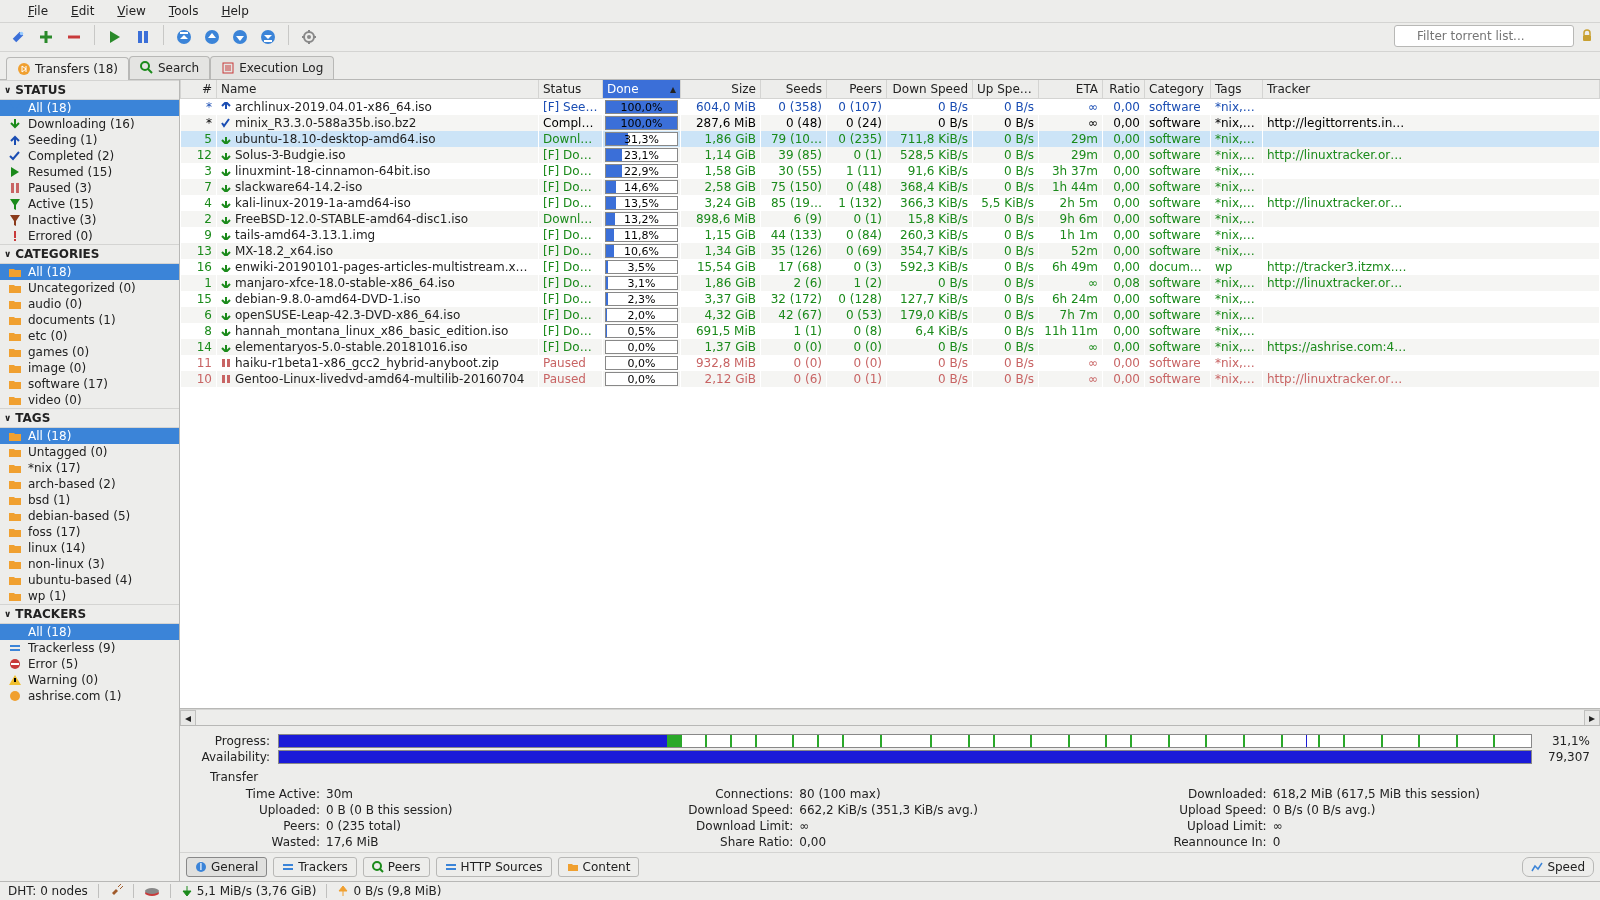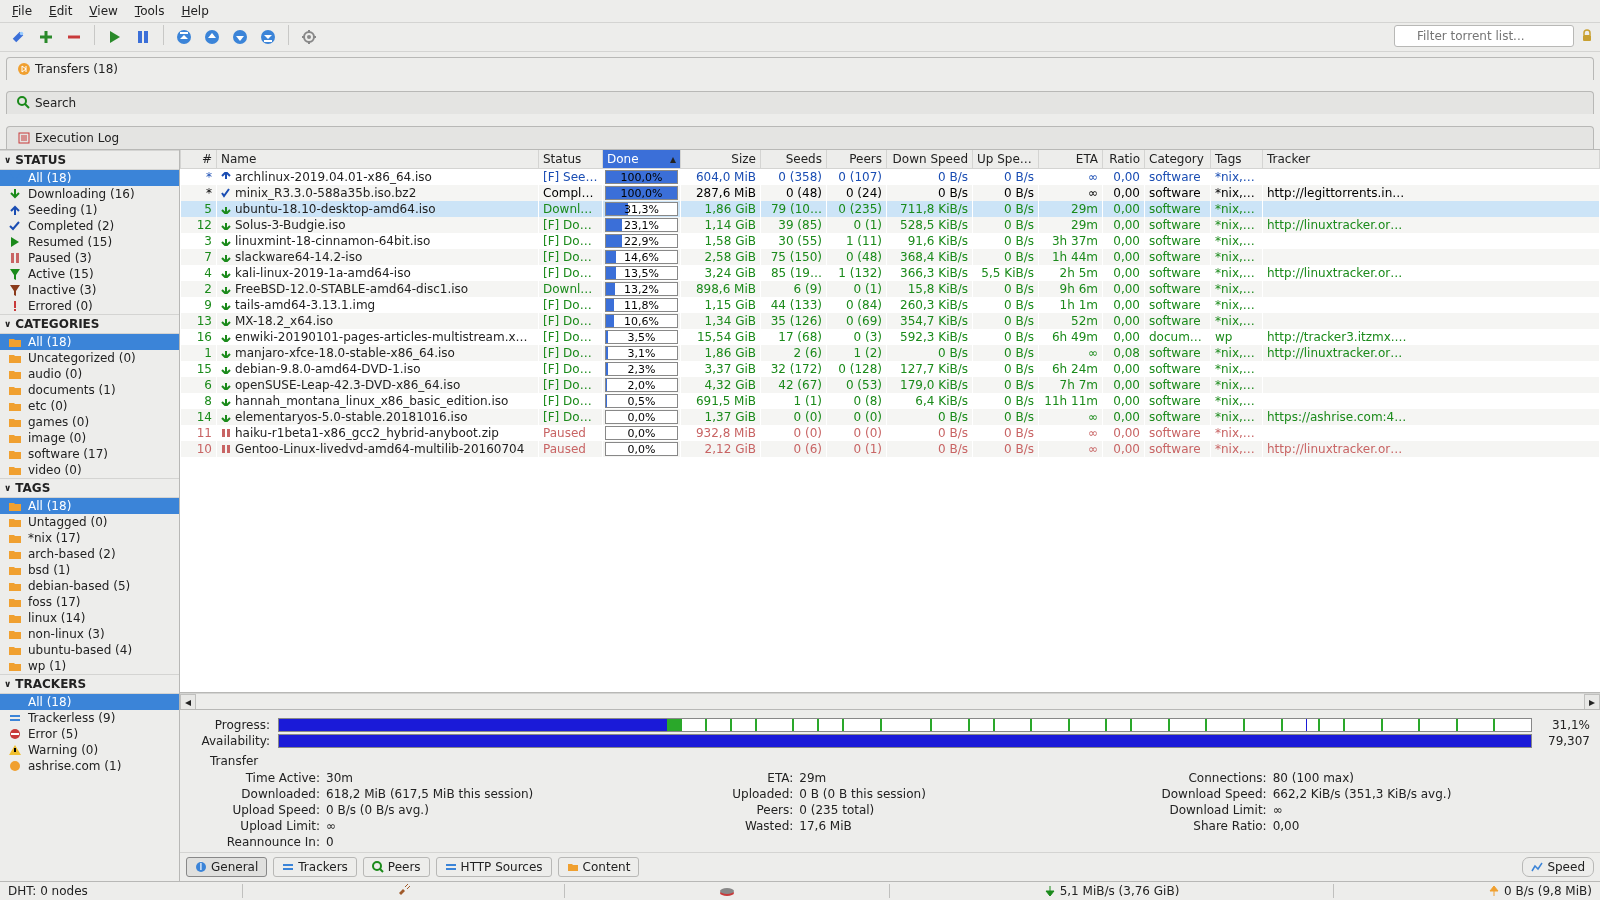--- a/index.html
+++ b/index.html
@@ -1,27 +1,27 @@
 <!DOCTYPE html>
 <html><head>
 <meta charset="utf-8">
 <style>
 *{box-sizing:border-box;margin:0;padding:0;font-family:"DejaVu Sans","Liberation Sans",Arial,sans-serif;font-size:12px;color:#222;}
 body{background:#ededeb;display:flex;flex-direction:column;height:900px;width:1600px;overflow:hidden;}
-.menubar{display:flex;gap:5px;padding:2px 6px;background:#ededeb;border-bottom:1px solid #d4d4d2;}
+.menubar{display:flex;gap:11px;padding:2px 22px;background:#ededeb;border-bottom:1px solid #d4d4d2;}
 .menubar span{padding:2px 6px;cursor:default;}
 .menubar span u{text-decoration:underline;}
 .toolbar{display:flex;align-items:flex-start;gap:4px;padding:2px 6px;background:#ededeb;border-bottom:1px solid #d4d4d2;}
 .toolbar-sep{width:1px;height:20px;background:#c8c8c6;margin:0 4px;}
 .tb-btn{width:24px;height:24px;display:flex;align-items:center;justify-content:center;border-radius:3px;}
 .filter-wrap{margin-left:auto;display:flex;align-items:center;gap:6px;}
 .filter-input{width:180px;height:22px;border:1px solid #b8b8b6;border-radius:3px;padding:0 4px 0 22px;background:#fff;position:relative;}
 .filter-box{position:relative;}
 .filter-box svg{position:absolute;left:4px;top:3px;}
-.tabs{display:flex;gap:12px;padding:4px 6px 0 6px;background:#ededeb;border-bottom:1px solid #b8b8b6;flex-direction:column;}
+.tabs{display:flex;gap:0;padding:4px 6px 0 6px;background:#ededeb;border-bottom:1px solid #b8b8b6;}
 .tab{display:flex;align-items:center;gap:4px;padding:4px 10px;border:1px solid #b8b8b6;border-bottom:none;border-radius:4px 4px 0 0;background:#e4e4e2;cursor:default;}
 .tab.active{background:#ededeb;position:relative;top:1px;}
 .main{flex:1;display:flex;min-height:0;}
 .sidebar{width:180px;border-right:1px solid #b8b8b6;overflow-y:auto;background:#ededeb;display:flex;flex-direction:column;}
 .side-section-header{display:flex;align-items:center;gap:4px;font-weight:bold;padding:2px 4px;border-top:1px solid #d4d4d2;border-bottom:1px solid #d4d4d2;background:#ededeb;}
 .side-item{display:flex;align-items:center;gap:6px;padding:1px 4px 1px 8px;cursor:default;white-space:nowrap;}
 .side-item.sel{background:#3b84d8;color:#fff;}
 .side-item.sel *{color:#fff;}
 .content{flex:1;display:flex;flex-direction:column;min-width:0;}
 .grid-wrap{flex:1;overflow:auto;background:#fff;border-bottom:1px solid #b8b8b6;}
@@ -49,21 +49,21 @@
 .piecebar{flex:1;height:14px;border:1px solid #888;background:#fff;position:relative;overflow:hidden;}
 .bar-val{width:50px;text-align:right;}
 .transfer-title{margin:6px 0 2px 20px;}
 .stats-grid{display:grid;grid-template-columns:repeat(3,1fr);column-gap:20px;}
 .stat-row{display:flex;gap:6px;padding:1px 0;}
 .stat-label{width:130px;text-align:right;}
 .detail-tabs{display:flex;gap:6px;padding:4px 6px;border-top:1px solid #d4d4d2;background:#ededeb;align-items:center;}
 .dtab{display:flex;align-items:center;gap:4px;border:1px solid #b8b8b6;border-radius:3px;padding:2px 8px;background:#ededeb;cursor:default;}
 .dtab.active{background:#e0e0de;border-color:#888;}
 .speed-btn{margin-left:auto;border-radius:7px;}
-.statusbar{display:flex;align-items:center;gap:10px;padding:2px 8px;border-top:1px solid #b8b8b6;background:#ededeb;justify-content:space-between;}
+.statusbar{display:flex;align-items:center;gap:10px;padding:2px 8px;border-top:1px solid #b8b8b6;background:#ededeb;justify-content:flex-start;}
 .sb-sep{width:1px;height:14px;background:#c0c0be;}
 svg{display:block;}
 .icon-sm{width:14px;height:14px;}
 </style>
 </head>
 <body>
 
 <div class="menubar">
   <span><u>F</u>ile</span>
   <span><u>E</u>dit</span>
@@ -977,24 +977,20 @@
         <div class="piecebar" style="background:#1a1ad8"></div>
         <div class="bar-val">79,307</div>
       </div>
       <div class="transfer-title">Transfer</div>
       <div class="stats-grid" id="stats-grid">
           <div class="stat-row">
             <div class="stat-label">Time Active:</div>
             <div>30m</div>
           </div>
           <div class="stat-row">
-            <div class="stat-label">ETA:</div>
-            <div>29m</div>
-          </div>
-          <div class="stat-row">
             <div class="stat-label">Connections:</div>
             <div>80 (100 max)</div>
           </div>
           <div class="stat-row">
             <div class="stat-label">Downloaded:</div>
             <div>618,2 MiB (617,5 MiB this session)</div>
           </div>
           <div class="stat-row">
             <div class="stat-label">Uploaded:</div>
             <div>0 B (0 B this session)</div>

